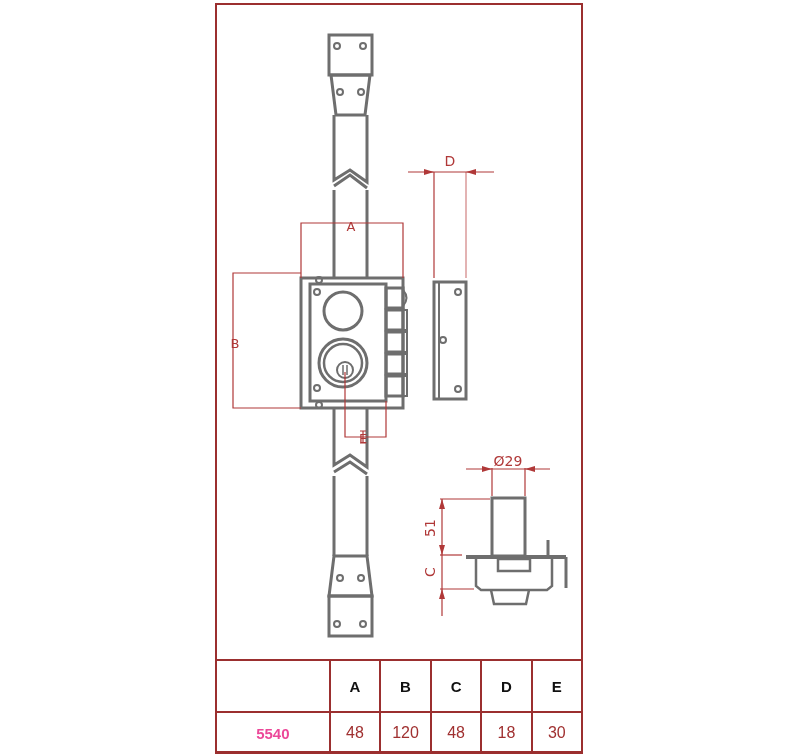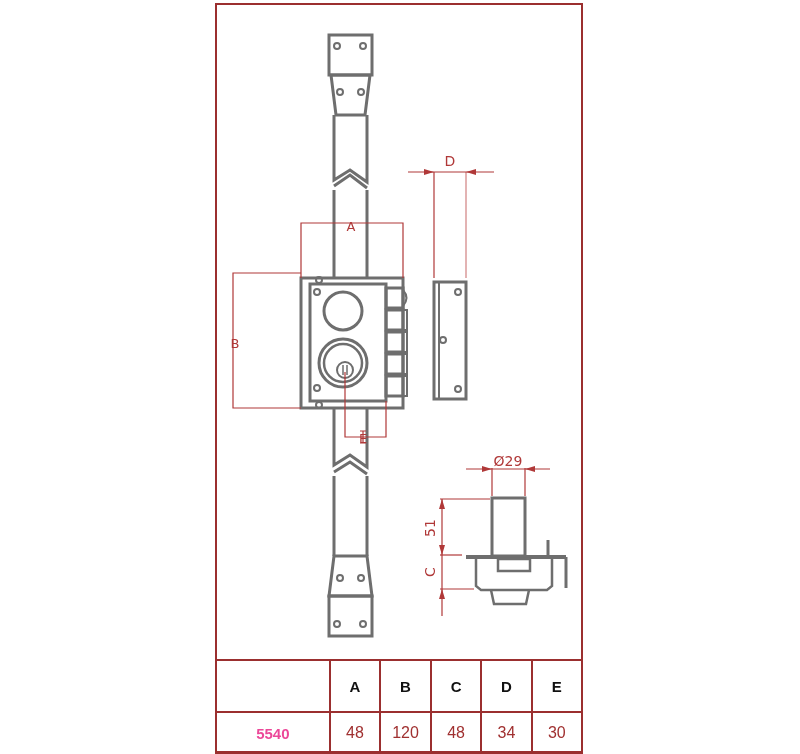--- a/index.html
+++ b/index.html
@@ -140,17 +140,17 @@
     <th class="col-dim">B</th>
     <th class="col-dim">C</th>
     <th class="col-dim">D</th>
     <th class="col-dim">E</th>
   </tr>
   <tr>
     <td class="model">5540</td>
     <td>48</td>
     <td>120</td>
     <td>48</td>
-    <td>34</td>
+    <td>18</td>
     <td>30</td>
   </tr>
 </tbody>
   </table>
 
 </body></html>

